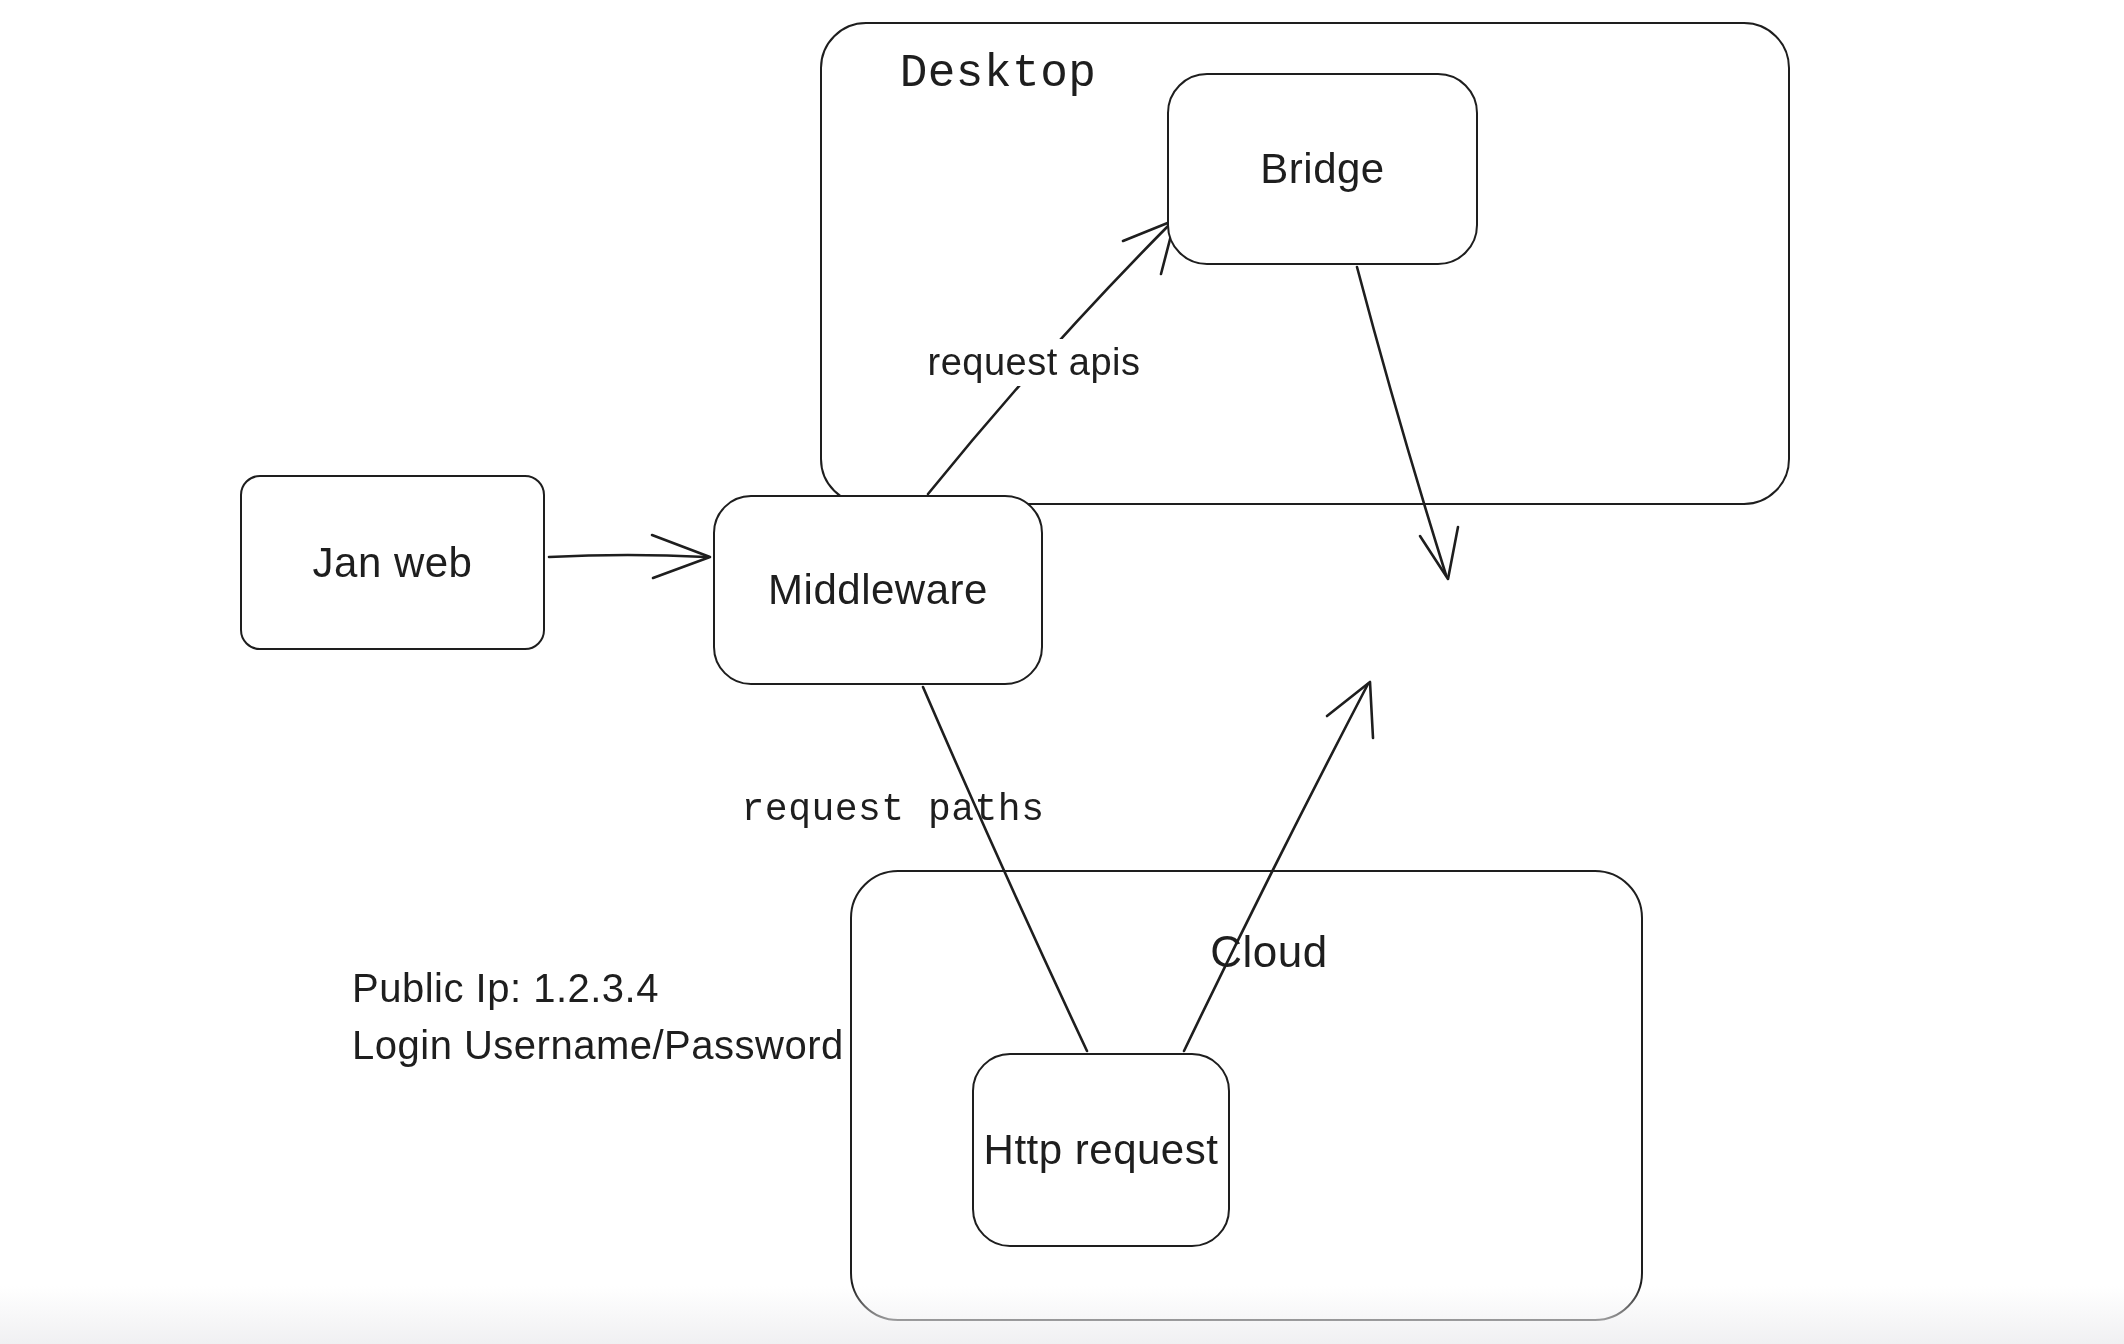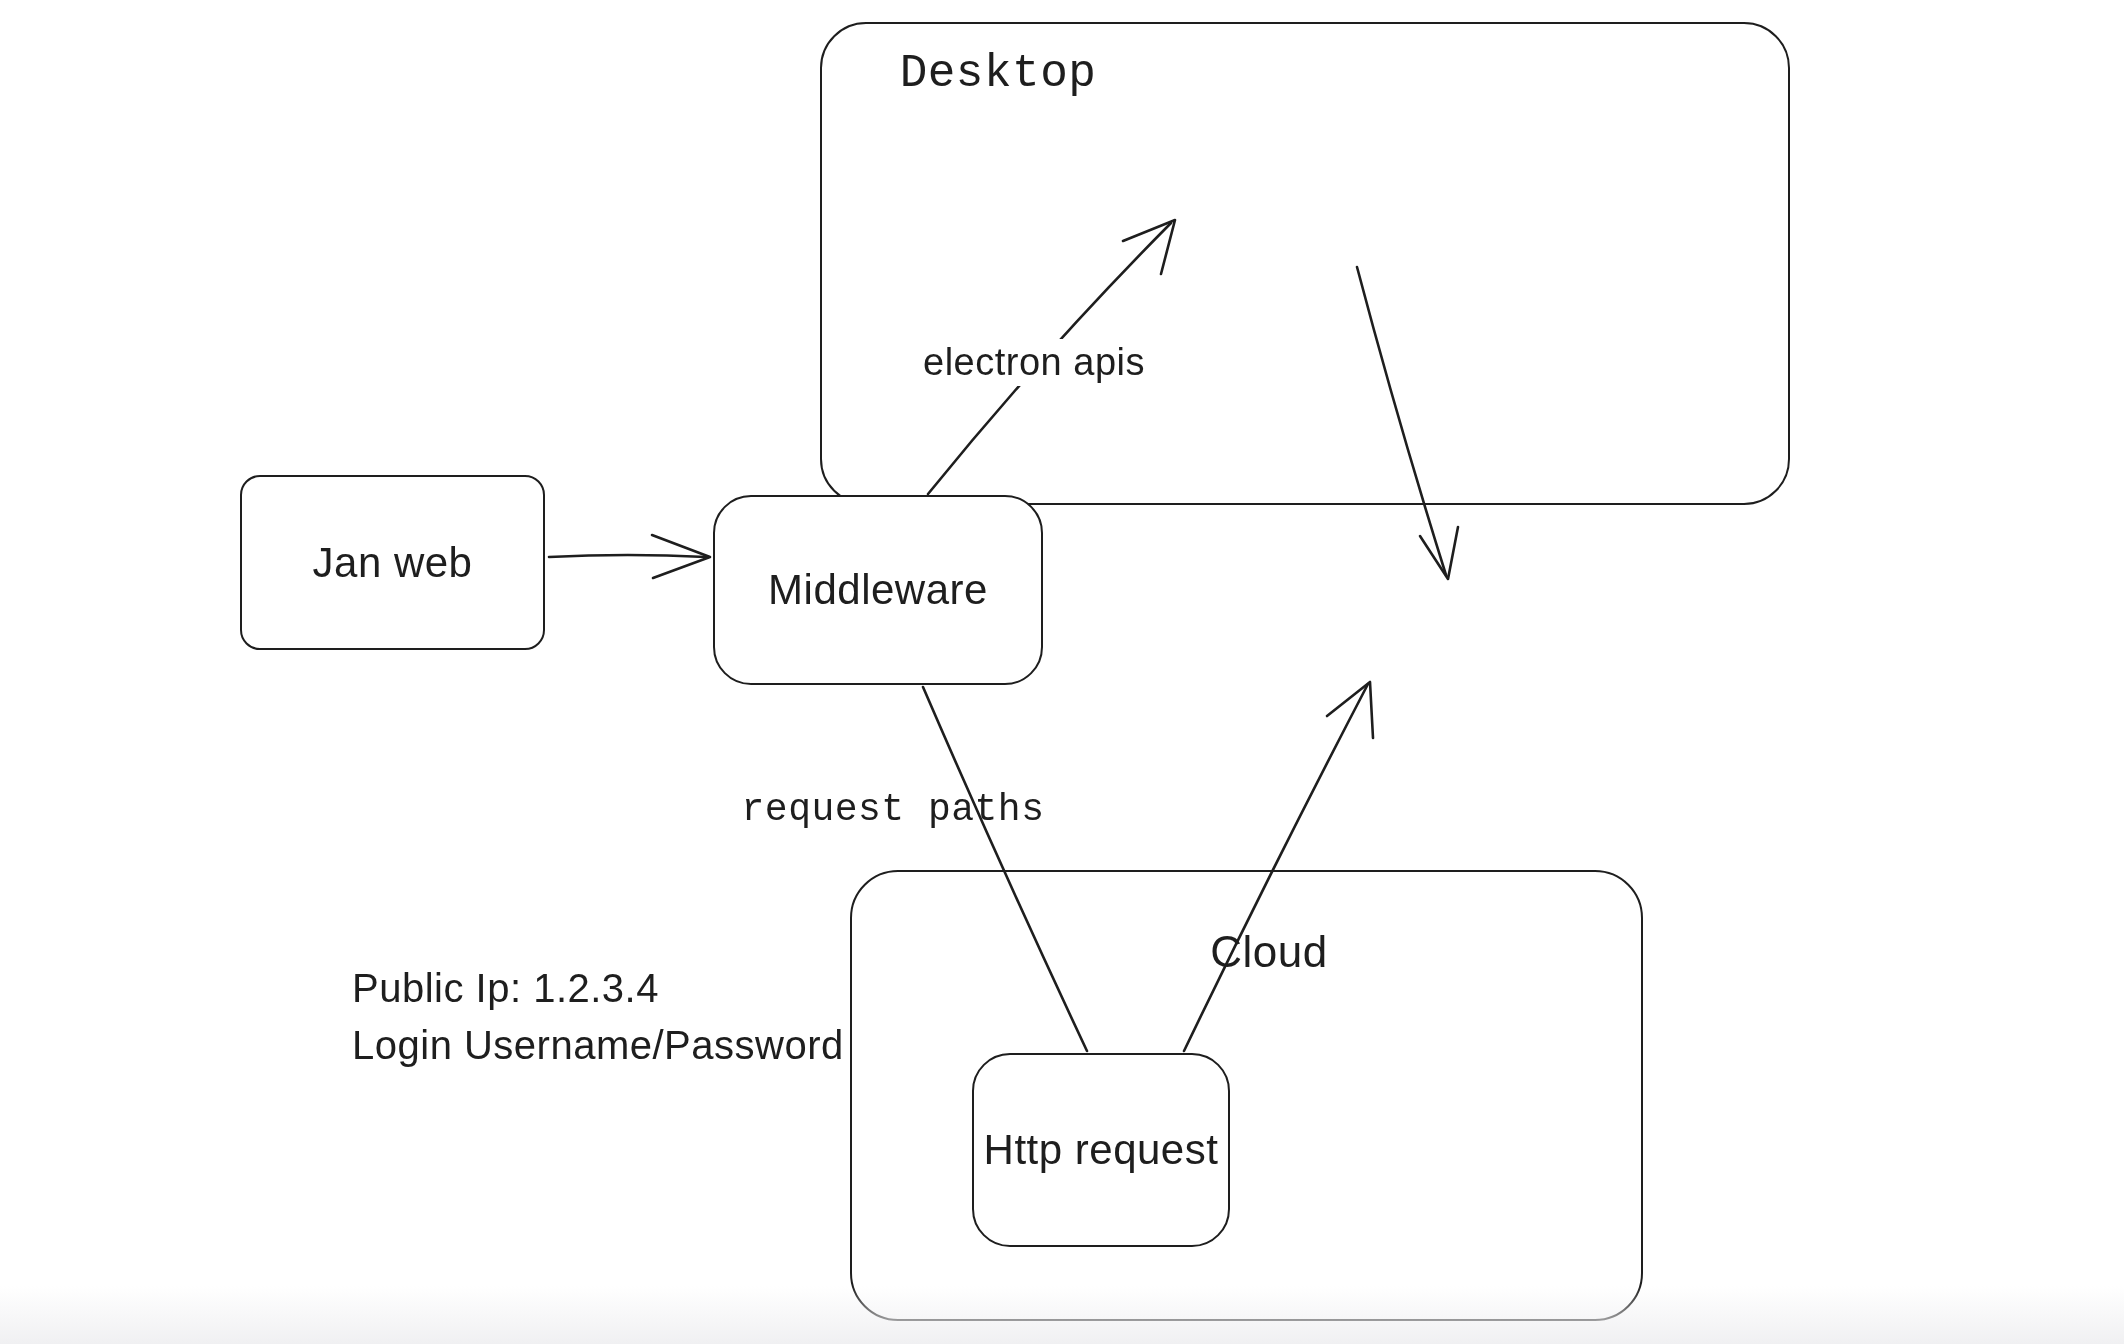--- a/index.html
+++ b/index.html
@@ -44,33 +44,36 @@
     <path d="M 1184 1051 Q 1272 868 1368 684"></path>
     <polyline points="1327,716 1370,682 1373,738"></polyline>
   </svg>
 
   <div class="shape" style="left:240px;top:475px;width:305px;height:175px;border-radius:20px;">
     <span class="node-label">Jan web</span>
   </div>
   <div class="shape" style="left:713px;top:495px;width:330px;height:190px;border-radius:38px;">
     <span class="node-label">Middleware</span>
   </div>
+  <div class="shape" style="left:1167px;top:73px;width:311px;height:192px;border-radius:40px;">
+    <span class="node-label">Bridge</span>
+  </div>
   <div class="shape" style="left:972px;top:1053px;width:258px;height:194px;border-radius:38px;">
     <span class="node-label">Http request</span>
   </div>
 
   <div class="free-label" style="left:848px;top:48px;width:300px;font-size:46px;font-family:Liberation Mono, monospace;">
     <span>Desktop</span>
   </div>
   <div class="free-label" style="left:1119px;top:927px;width:300px;font-size:44px;">
     <span>Cloud</span>
   </div>
 
   <div class="edge-label" style="left:884px;top:334px;width:300px;height:56px;">
-    <span class="bg">electron apis</span>
+    <span class="bg">request apis</span>
   </div>
   <div class="edge-label" style="left:743px;top:781px;width:300px;height:56px;font-family:Liberation Mono, monospace;">
     <span class="nobg">request paths</span>
   </div>
 
   <div class="annotation">
     <div>Public Ip: 1.2.3.4</div>
     <div>Login Username/Password</div>
   </div>
 

